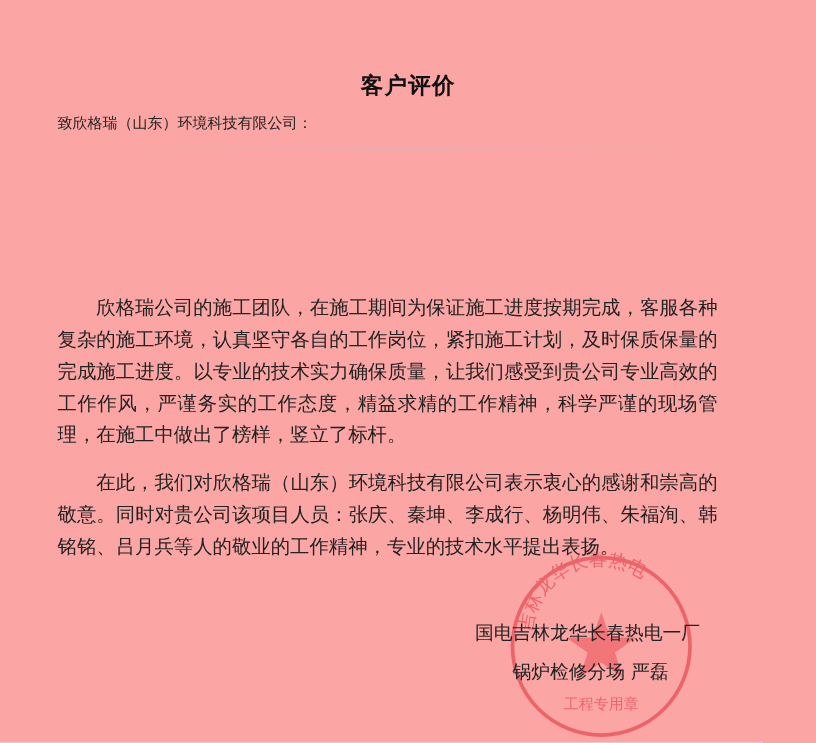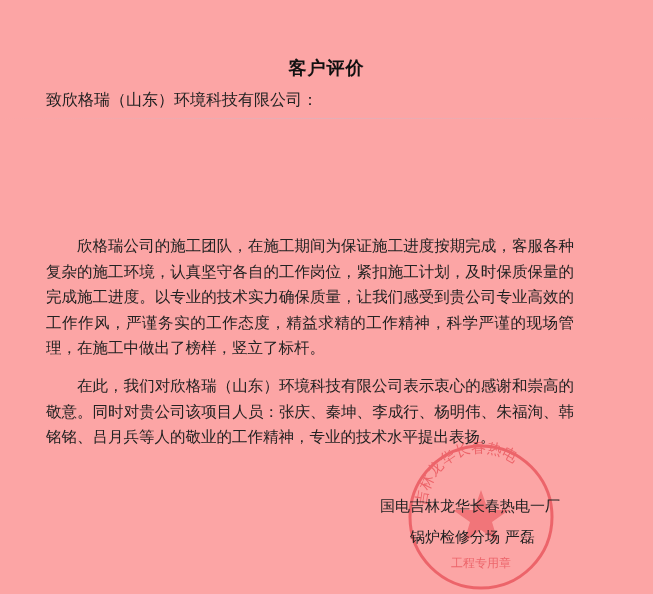--- a/index.html
+++ b/index.html
@@ -1,21 +1,21 @@
 <!DOCTYPE html>
 <html><head>
 <meta charset="utf-8">
 <style>
   html, body { margin:0; padding:0; }
   body { width:653px; height:594px; background:#fdfdfd; position:relative; overflow:hidden;
          font-family:"DejaVu Serif","Liberation Serif",serif; color:#1a1a1a; }
   .page { position:absolute; left:0; top:0; width:653px; height:594px; background:#fca5a5;padding-left:16px; }
   .corner-box { position:absolute; right:2px; top:0; width:9px; height:6px; border:1px solid #888; border-top:none; background:#fff; }
   .title { position:absolute; left:0; width:653px; top:56px; text-align:center; font-size:18px; font-weight:bold; letter-spacing:1px; color:#111; }
-  .salutation { position:absolute; left:46px; top:90px; font-size:16px; color:#222; }
+  .salutation { position:absolute; left:46px; top:90px; font-size:12px; color:#222; }
   .para { position:absolute; left:46px; width:528px; font-size:15.5px; line-height:25.5px; color:#222; text-align:justify; text-indent:31px; }
   .p1 { top:117px; }
   .p2 { top:234px; }
   .p3 { top:374px; }
   .sig { position:absolute; font-size:15px; color:#222; white-space:nowrap; }
   .sig1 { left:380px; top:497px; }
   .sig2 { left:410px; top:528px; }
   .sig3 { left:410px; top:559px; }
   .stamp { position:absolute; left:406px; top:442px; width:150px; height:150px; opacity:.55; pointer-events:none; }
   .scanline { position:absolute; left:0; top:118px; width:653px; height:1px; background:linear-gradient(90deg,rgba(180,195,220,0),rgba(180,195,220,.35),rgba(180,195,220,0)); }

